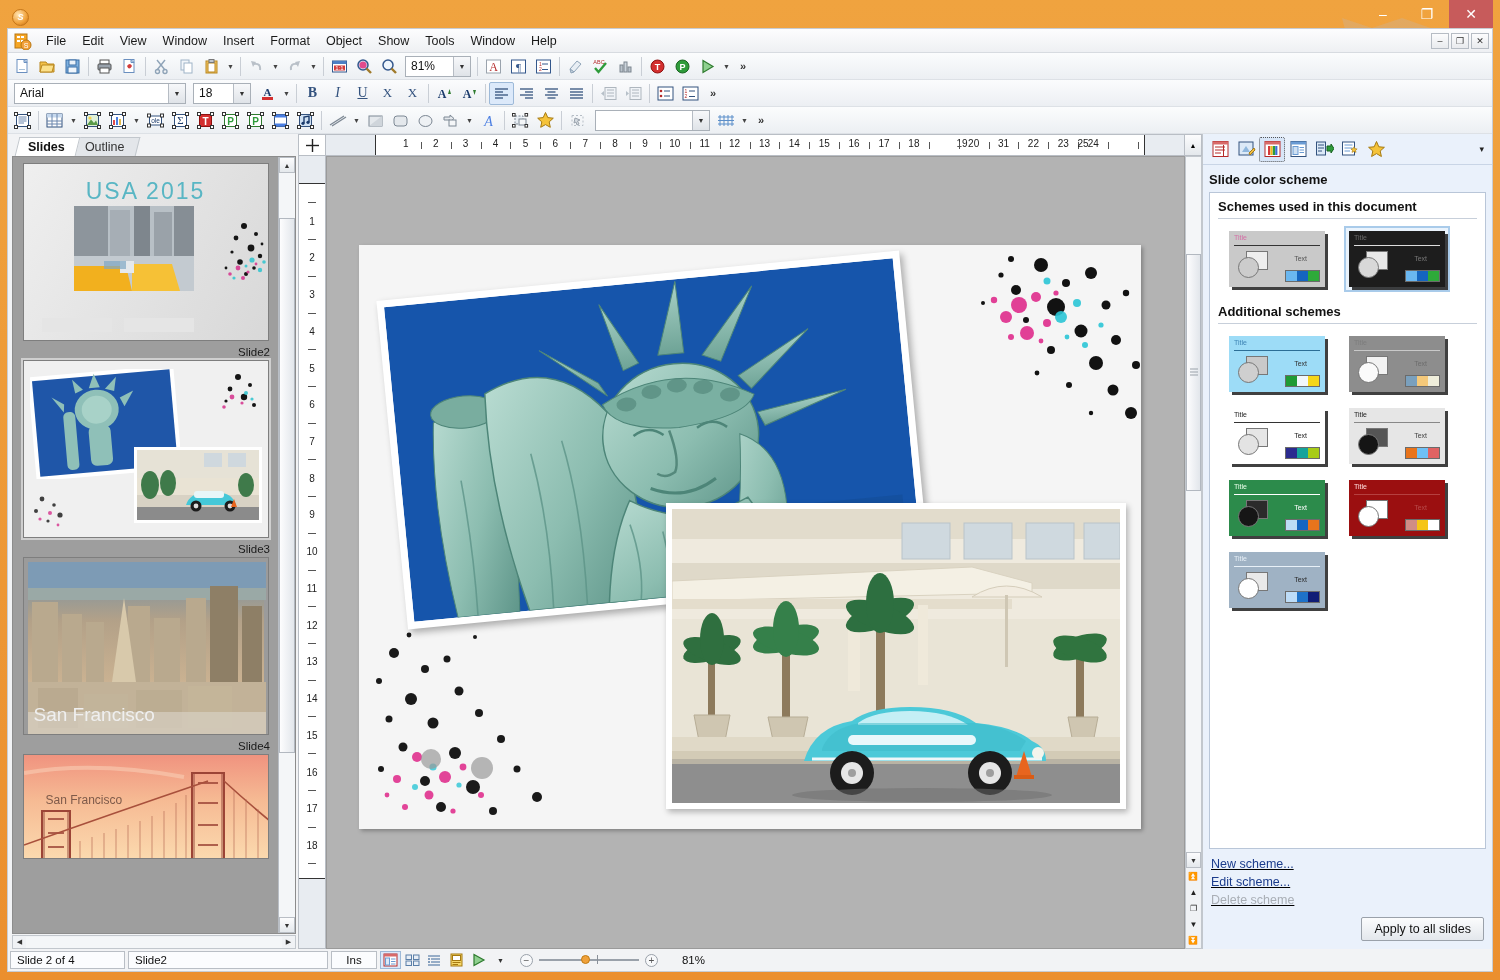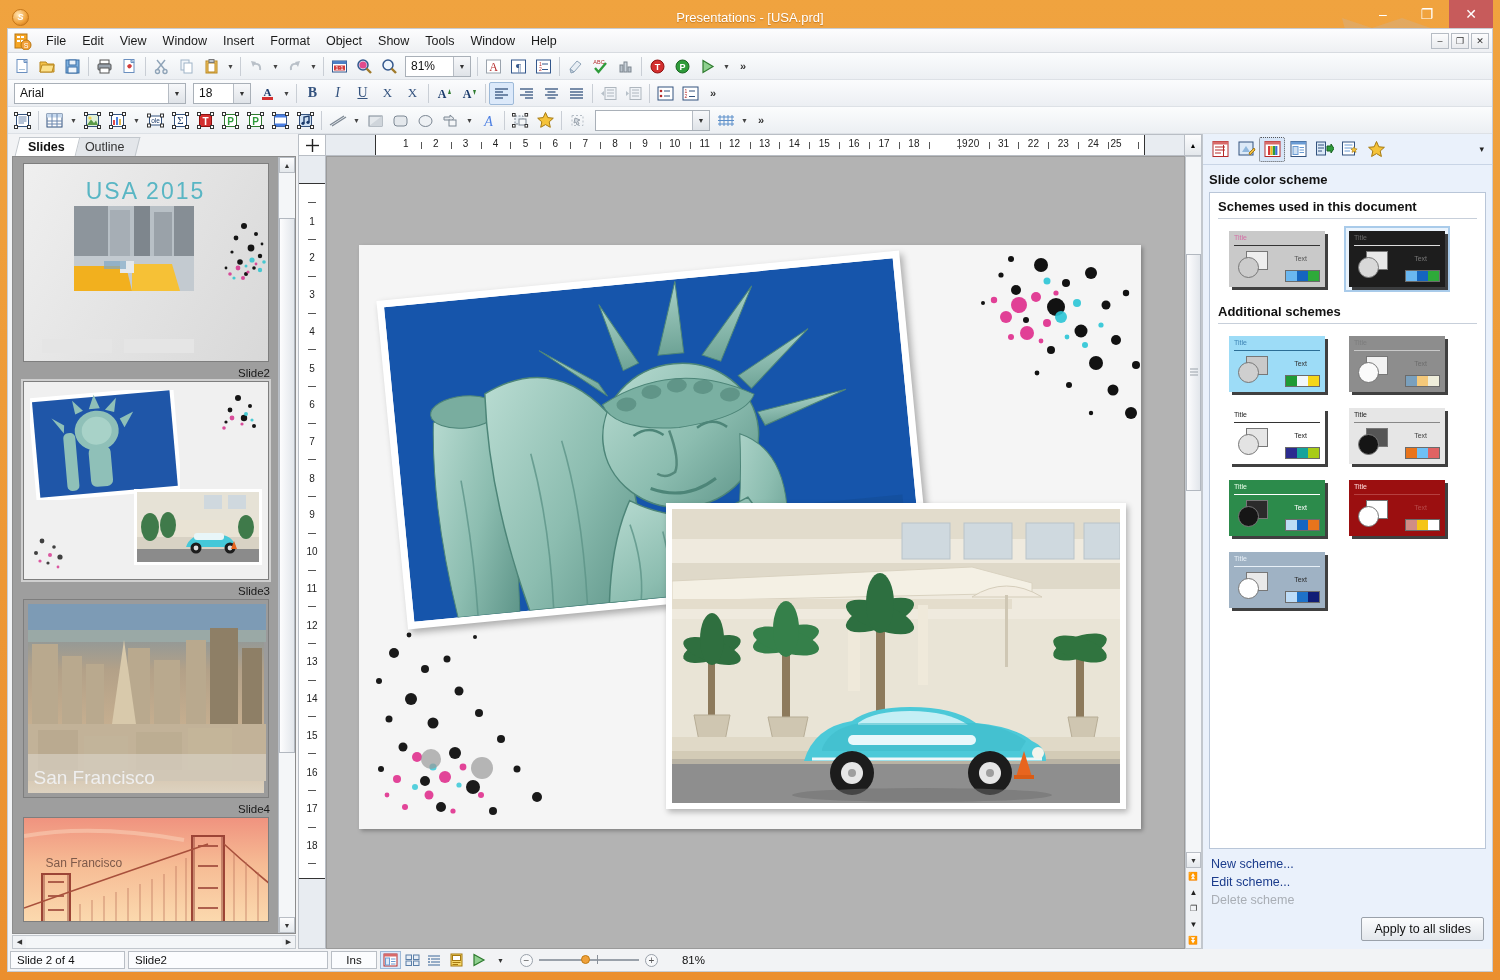--- a/index.html
+++ b/index.html
@@ -112,21 +112,21 @@
     transform:skewX(-14deg); margin-right:-4px;
   }
   .tab > span { transform:skewX(14deg); display:block; }
   .tab.active { background:#fff; font-weight:bold; color:#111; z-index:2; }
   .slidelist {
     flex:1 1 auto; background:#9e9e9e; border:1px solid #8c8c8c; margin:0 2px 0 4px;
     position:relative; overflow:hidden; display:flex;
   }
   .slidelist-inner { flex:1 1 auto; padding:6px 4px; overflow:hidden; }
   .slide-label { text-align:right; font-size:11.5px; color:#1a1a1a; padding:1px 4px 2px 0; }
-  .thumb { position:relative; width:246px; height:199px; margin:0 auto 4px auto;
+  .thumb { position:relative; width:246px; height:178px; margin:0 auto 4px auto;
            border:1px solid #7e7e7e; overflow:hidden; background:#ddd; }
   .thumb.sel { outline:2px solid #cfcfcf; }
 
   
   .canvaswrap { flex:1 1 auto; display:flex; flex-direction:column; min-width:0; background:#f2f3f5; }
   .rulerrow { height:22px; display:flex; }
   .ruler-corner { width:28px; flex:0 0 28px; border:1px solid #b9bec5; background:#fff;
                   display:flex; align-items:center; justify-content:center; }
   .hruler { flex:1 1 auto; border:1px solid #b9bec5; border-left:none; background:#fff;
             position:relative; overflow:hidden; }
@@ -172,21 +172,21 @@
              border:1px solid transparent; border-radius:2px; }
   .sp-tool.on { border:1px dotted #555; background:#d8e6f8; }
   .sp-title { font-size:13px; font-weight:bold; color:#111; padding:7px 6px 5px 6px; }
   .sp-box { margin:0 6px; background:#fff; border:1px solid #b9c6d8; flex:1 1 auto; overflow:hidden;
             padding:6px 8px; }
   .sp-section { font-size:13px; font-weight:bold; color:#111; margin-bottom:4px; }
   .sp-rule { height:1px; background:#c7cfda; margin-bottom:9px; }
   .scheme-grid { display:flex; flex-wrap:wrap; gap:10px 18px; padding-left:8px; }
   .scheme-cell { width:102px; height:62px; position:relative; padding:3px; }
   .scheme-cell.sel { outline:2px solid #a9cbea; background:#eaf3fc; }
-  .sp-links { padding:6px 8px 4px 8px; }
+  .sp-links { padding:6px 8px 4px 8px;text-decoration:underline; }
   .sp-link { color:#1b3c8c; font-size:12.5px; padding:2px 0; }
   .sp-link.dis { color:#a9aeb5; }
   .sp-apply { display:flex; justify-content:flex-end; padding:4px 8px 8px 8px; }
   .btn {
     padding:4px 12px; font-size:12.5px; border:1px solid #9aa1aa;
     background:linear-gradient(#fbfcfd,#e3e7ec); color:#111; border-radius:2px;
   }
 
   
   .statusbar { height:22px; flex:0 0 auto; display:flex; align-items:stretch; gap:3px;
@@ -223,21 +223,20 @@
 </style>
 </head>
 <body>
 
 <div class="app">
 
   <div class="titlebar">
     <div class="app-orb">
         <span>S</span>
       </div>
-    <div class="title-text">Presentations - [USA.prd]</div>
     <div class="win-btns">
       <div class="win-btn">–</div>
       <div class="win-btn">❐</div>
       <div class="win-btn close">✕</div>
     </div>
   </div>
 
   <svg class="wm-logo" viewBox="0 0 180 110">
     <g opacity="0.55">
       <path d="M40 0 L70 10 L100 0 L140 14 L120 46 L96 36 L70 52 L48 30 Z" fill="#b6bcc8"></path>
@@ -1091,21 +1090,21 @@
               <div class="ruler-num" style="left: 647.656px;">20</div>
               <div class="ruler-tick" style="left: 662.598px;"></div>
               <div class="ruler-num" style="left: 677.539px;">31</div>
               <div class="ruler-tick" style="left: 692.48px;"></div>
               <div class="ruler-num" style="left: 707.422px;">22</div>
               <div class="ruler-tick" style="left: 722.363px;"></div>
               <div class="ruler-num" style="left: 737.305px;">23</div>
               <div class="ruler-tick" style="left: 752.246px;"></div>
               <div class="ruler-num" style="left: 767.188px;">24</div>
               <div class="ruler-tick" style="left: 782.129px;"></div>
-              <div class="ruler-num" style="left: 790px;">25</div>
+              <div class="ruler-num" style="left: 757px;">25</div>
               <div class="ruler-tick" style="left: 812.012px;"></div>
             </div>
           <div style="width:17px;flex:0 0 17px;border:1px solid #b9bec5;border-left:none;background:linear-gradient(#fcfcfd,#e4e8ec);display:flex;align-items:center;justify-content:center;font-size:7px;">▲</div>
         </div>
 
         <div class="mainrow">
           <div class="vrulercol">
             <div class="vruler" id="vruler">
               <div class="lead"></div>
               <div class="tail"></div>

